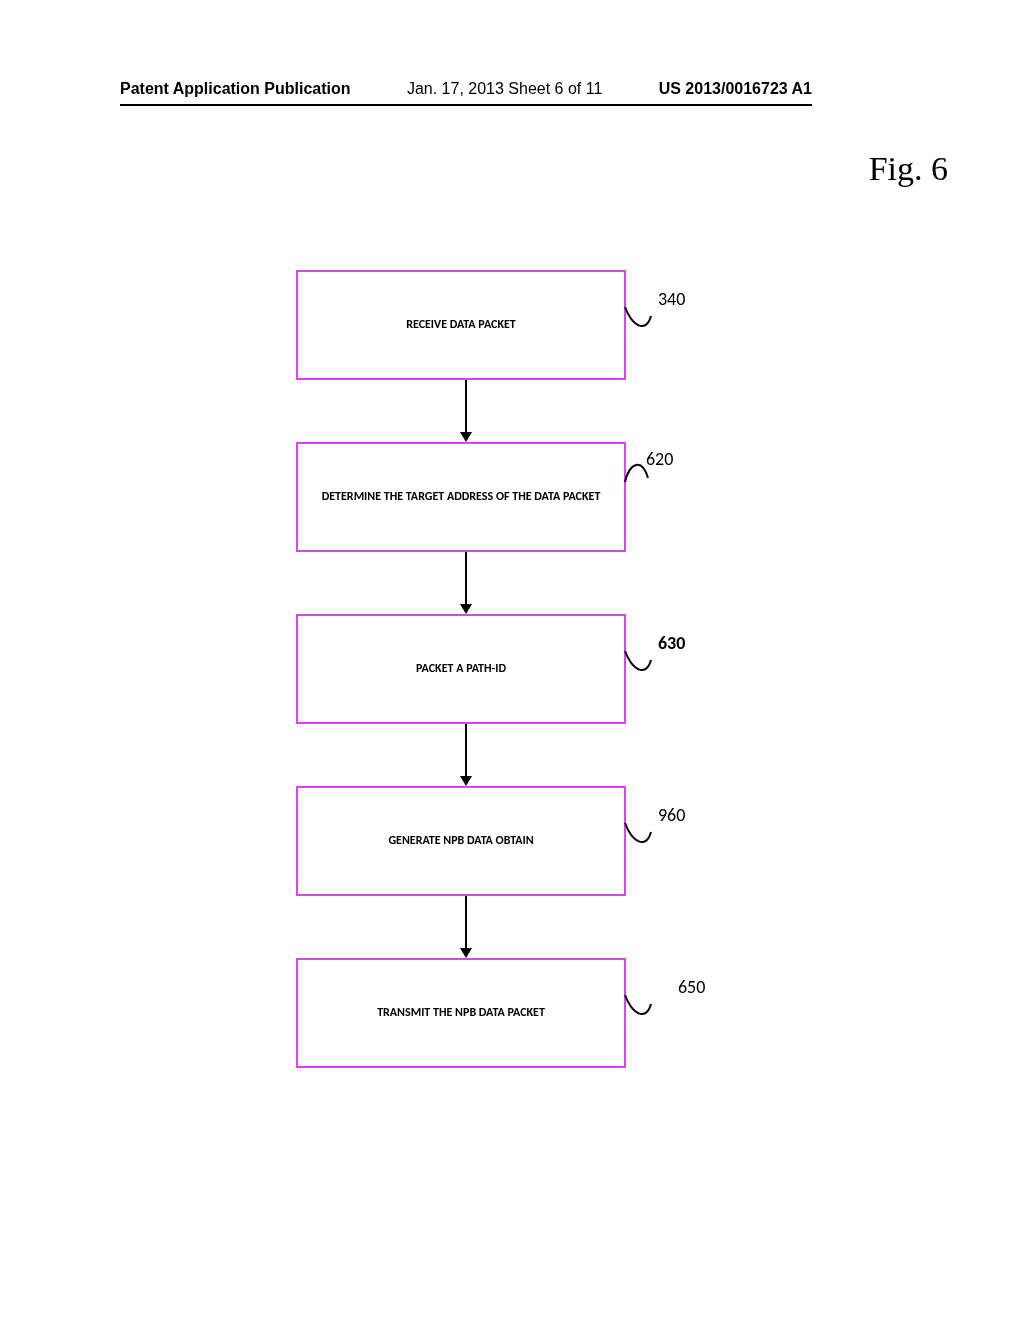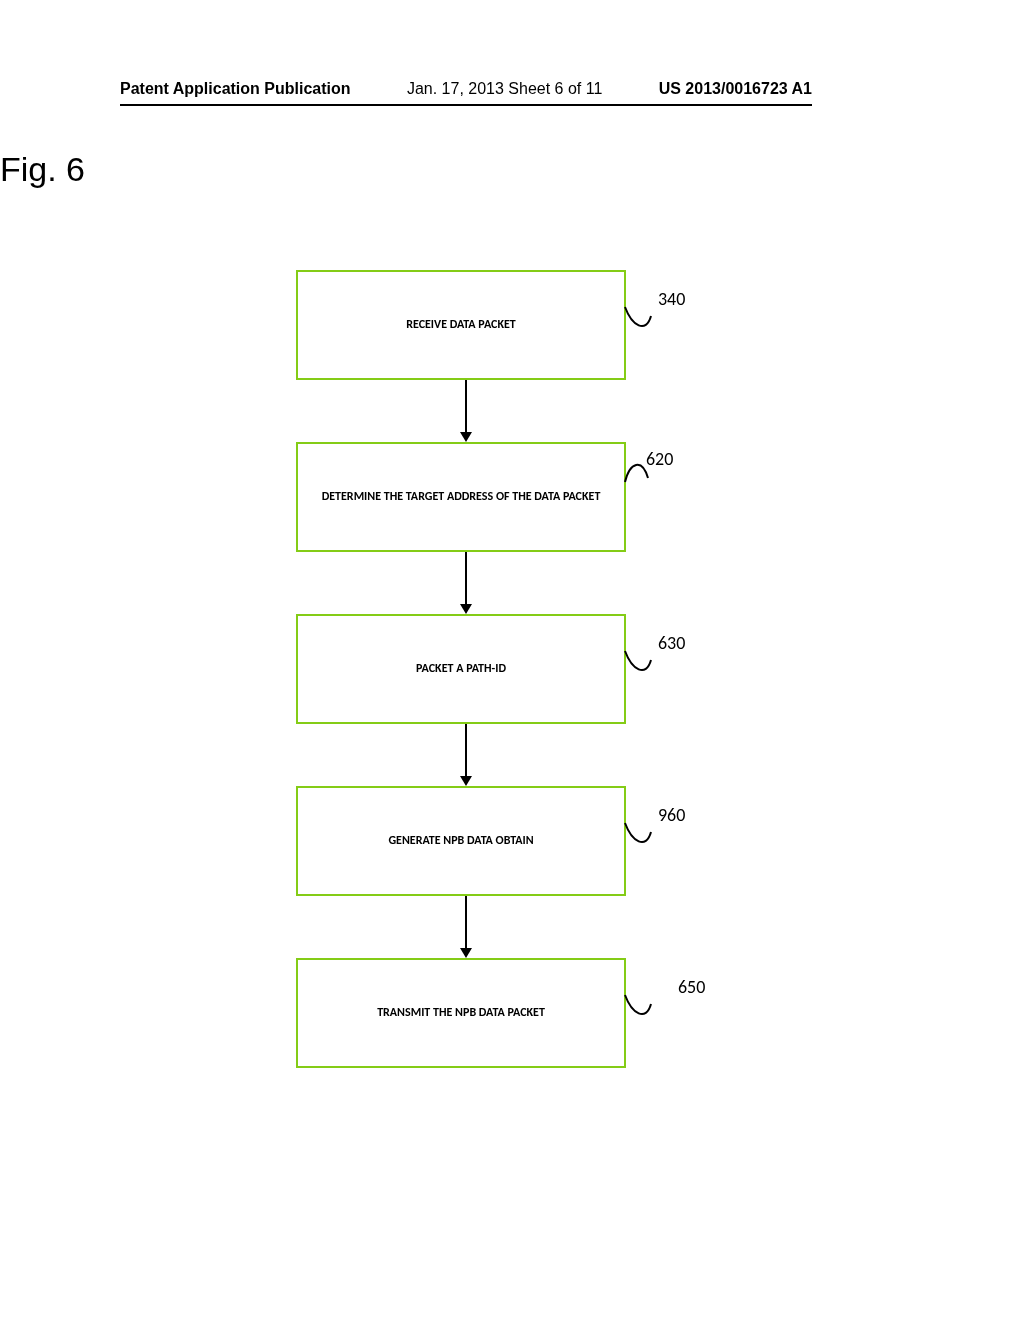--- a/index.html
+++ b/index.html
@@ -7,26 +7,26 @@
 
   .page { position: relative; width: 932px; height: 1320px; }
 
   .header { position: absolute; top: 80px; left: 0; width: 100%; }
   .header-row { display: flex; justify-content: space-between; padding: 0 120px 4px 120px; font-size: 16px; }
   .header-left { font-weight: bold; }
   .header-center { font-weight: normal; }
   .header-right { font-weight: bold; }
   .header-line { margin: 2px 120px 0 120px; border-top: 2px solid #000; }
 
-  .fig-title { position: absolute; top: 150px; left: 0; width: 100%; text-align: left; font-size: 34px; font-family: Liberation Sans, sans-serif; }
+  .fig-title { position: absolute; top: 150px; left: 16px; width: 100%; text-align: right; font-size: 34px; font-family: Liberation Serif, serif; }
 
   .diagram { position: absolute; top: 270px; left: 0; width: 100%; }
 
   .step { position: relative; margin: 0 auto; width: 340px; }
-  .box { width: 330px; height: 110px; border: 2px solid #84cc16; display: flex; align-items: center; justify-content: center; text-align: center; font-size: 12px; font-weight: bold; padding: 8px; line-height: 1.3; font-family: Calibri, Arial, sans-serif; }
+  .box { width: 330px; height: 110px; border: 2px solid #d946ef; display: flex; align-items: center; justify-content: center; text-align: center; font-size: 12px; font-weight: bold; padding: 8px; line-height: 1.3; font-family: Calibri, Arial, sans-serif; }
 
   .ref-label { position: absolute; font-size: 18px; font-family: Calibri, Arial, sans-serif; }
   .connector-svg { position: absolute; }
 
   .arrow-down { width: 2px; height: 62px; margin: 0 auto; position: relative; }
   .arrow-down svg { position: absolute; top: 0; left: -6px; }
 </style>
 </head>
 <body>
 
@@ -79,21 +79,21 @@
         </svg>
     </div>
 
     <div class="step">
       <div class="box">
         <span>PACKET A PATH-ID</span>
       </div>
       <svg class="connector-svg" style="top:36px; left:328px;" width="36" height="36">
           <path d="M1 1 C 8 20, 22 28, 27 10" fill="none" stroke="#000" stroke-width="2"></path>
         </svg>
-      <div class="ref-label" style="top:18px; left:362px;">630</div>
+      <div class="ref-label" style="top:18px; left:362px;font-weight:bold;">630</div>
     </div>
 
     <div class="arrow-down">
       <svg width="14" height="62">
           <line x1="7" y1="0" x2="7" y2="54" stroke="#000" stroke-width="2"></line>
           <polygon points="1,52 13,52 7,62" fill="#000"></polygon>
         </svg>
     </div>
 
     <div class="step">

